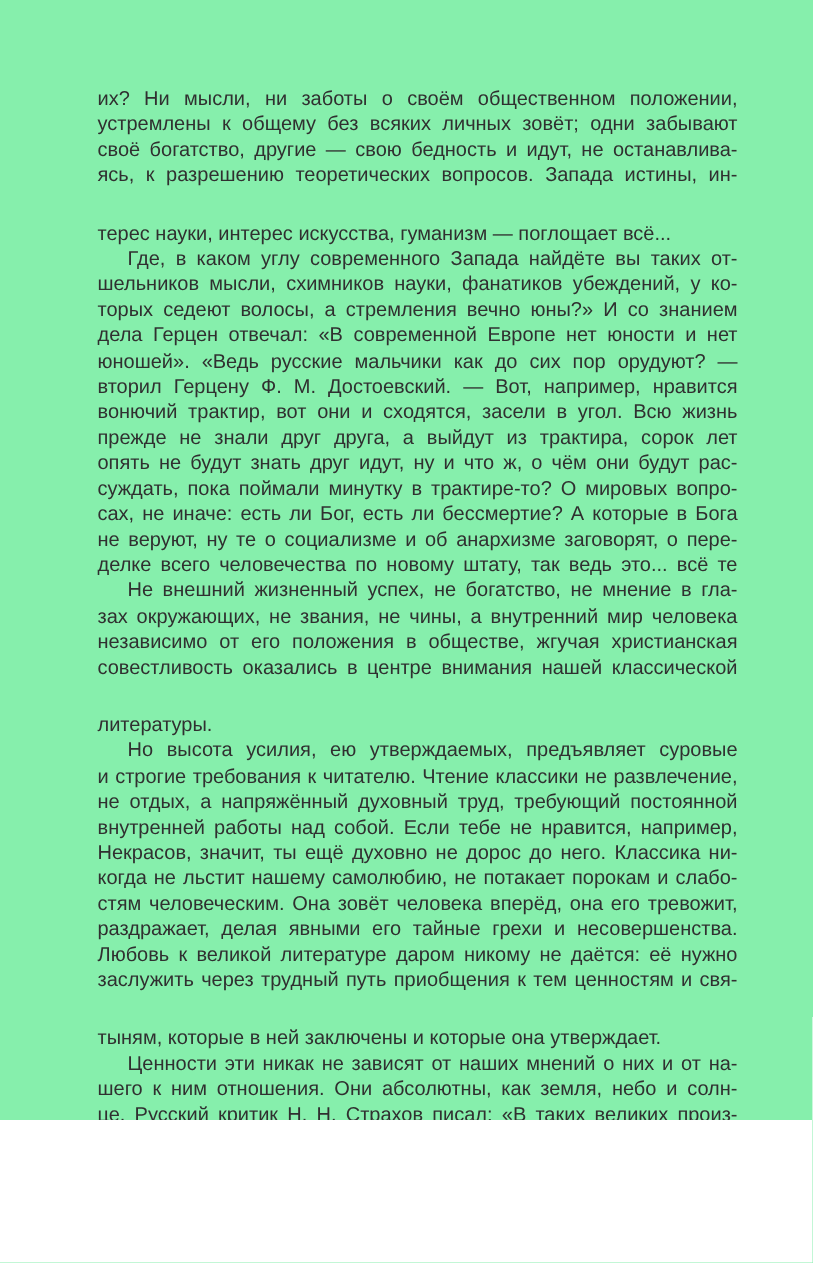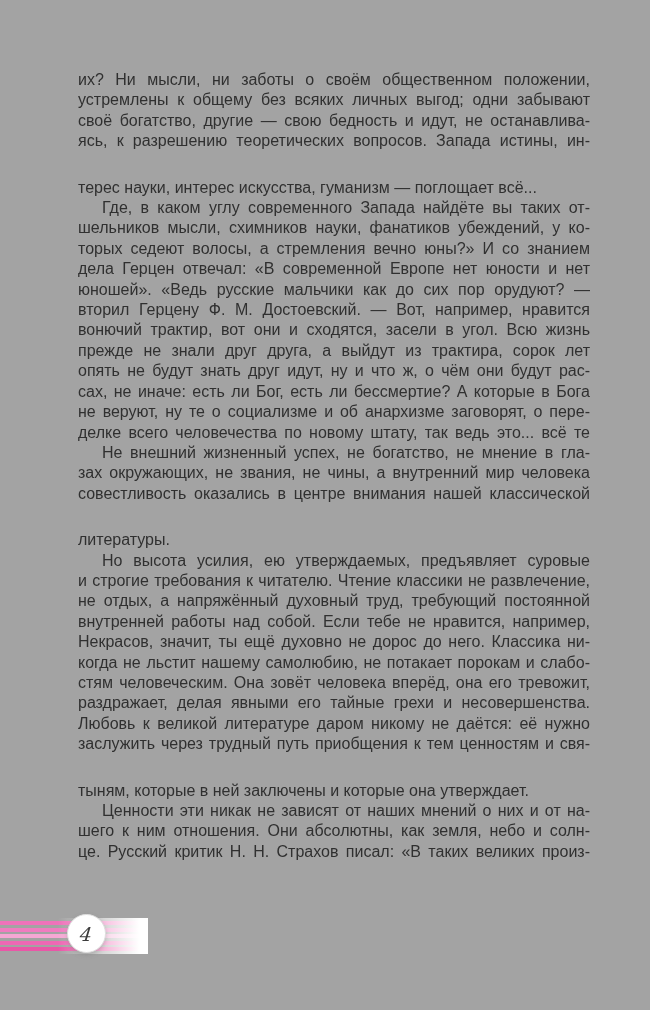--- a/index.html
+++ b/index.html
@@ -3,22 +3,22 @@
 <meta charset="utf-8">
 <style>
   html, body {
     margin: 0;
     padding: 0;
     background: #ffffff;
   }
   .page {
     position: relative;
     width: 650px;
-    height: 1010px;
-    background: #a3a3a3;
+    height: 896px;
+    background: #86efac;
     overflow: hidden;
     font-family: "Liberation Sans", "DejaVu Sans", sans-serif;
   }
   .text-block {
     position: absolute;
     left: 78px;
     top: 70px;
     width: 512px;
     color: #303030;
     font-size: 16px;
@@ -91,42 +91,44 @@
   }
 </style>
 </head>
 <body>
 
 <div class="page">
 
   <div class="text-block">
       <div class="para">
         <div class="line">их? Ни мысли, ни заботы о своём общественном положении,</div>
-        <div class="line">устремлены к общему без всяких личных выгод; одни забывают</div>
+        <div class="line">устремлены к общему без всяких личных зовёт; одни забывают</div>
         <div class="line">своё богатство, другие — свою бедность и идут, не останавлива-</div>
         <div class="line">ясь, к разрешению теоретических вопросов. Запада истины, ин-</div>
         <div class="line last">терес науки, интерес искусства, гуманизм — поглощает всё...</div>
       </div>
       <div class="para indent">
         <div class="line">Где, в каком углу современного Запада найдёте вы таких от-</div>
         <div class="line">шельников мысли, схимников науки, фанатиков убеждений, у ко-</div>
         <div class="line">торых седеют волосы, а стремления вечно юны?» И со знанием</div>
         <div class="line">дела Герцен отвечал: «В современной Европе нет юности и нет</div>
         <div class="line">юношей». «Ведь русские мальчики как до сих пор орудуют? —</div>
         <div class="line">вторил Герцену Ф. М. Достоевский. — Вот, например, нравится</div>
         <div class="line">вонючий трактир, вот они и сходятся, засели в угол. Всю жизнь</div>
         <div class="line">прежде не знали друг друга, а выйдут из трактира, сорок лет</div>
         <div class="line">опять не будут знать друг идут, ну и что ж, о чём они будут рас-</div>
+        <div class="line">суждать, пока поймали минутку в трактире-то? О мировых вопро-</div>
         <div class="line">сах, не иначе: есть ли Бог, есть ли бессмертие? А которые в Бога</div>
         <div class="line">не веруют, ну те о социализме и об анархизме заговорят, о пере-</div>
         <div class="line">делке всего человечества по новому штату, так ведь это... всё те</div>
       </div>
       <div class="para indent">
         <div class="line">Не внешний жизненный успех, не богатство, не мнение в гла-</div>
         <div class="line">зах окружающих, не звания, не чины, а внутренний мир человека</div>
+        <div class="line">независимо от его положения в обществе, жгучая христианская</div>
         <div class="line">совестливость оказались в центре внимания нашей классической</div>
         <div class="line last">литературы.</div>
       </div>
       <div class="para indent">
         <div class="line">Но высота усилия, ею утверждаемых, предъявляет суровые</div>
         <div class="line">и строгие требования к читателю. Чтение классики не развлечение,</div>
         <div class="line">не отдых, а напряжённый духовный труд, требующий постоянной</div>
         <div class="line">внутренней работы над собой. Если тебе не нравится, например,</div>
         <div class="line">Некрасов, значит, ты ещё духовно не дорос до него. Классика ни-</div>
         <div class="line">когда не льстит нашему самолюбию, не потакает порокам и слабо-</div>

